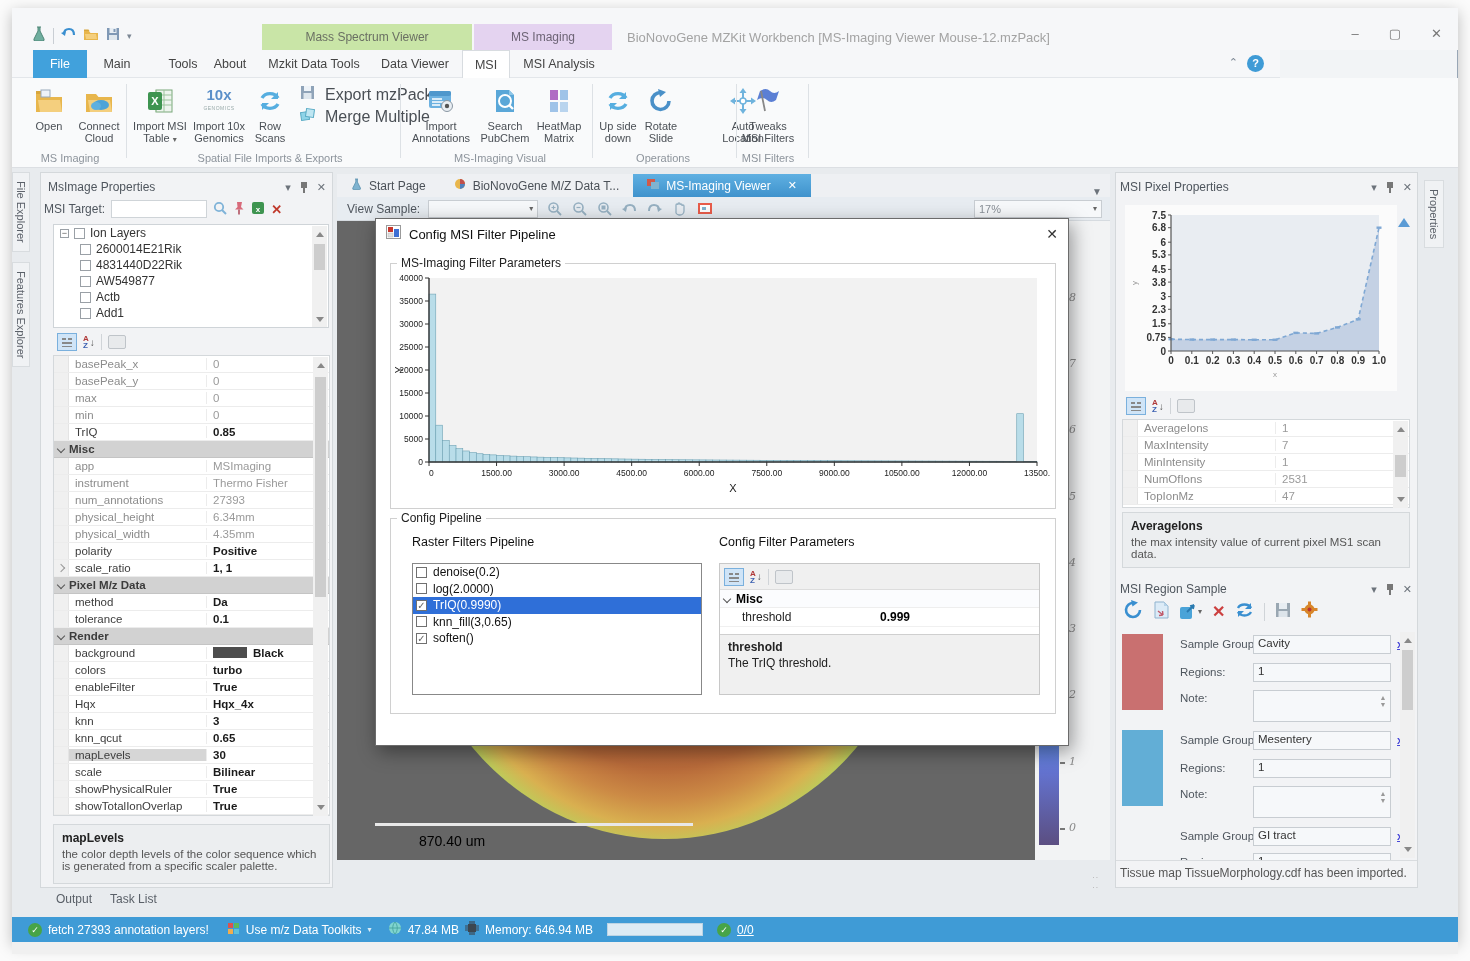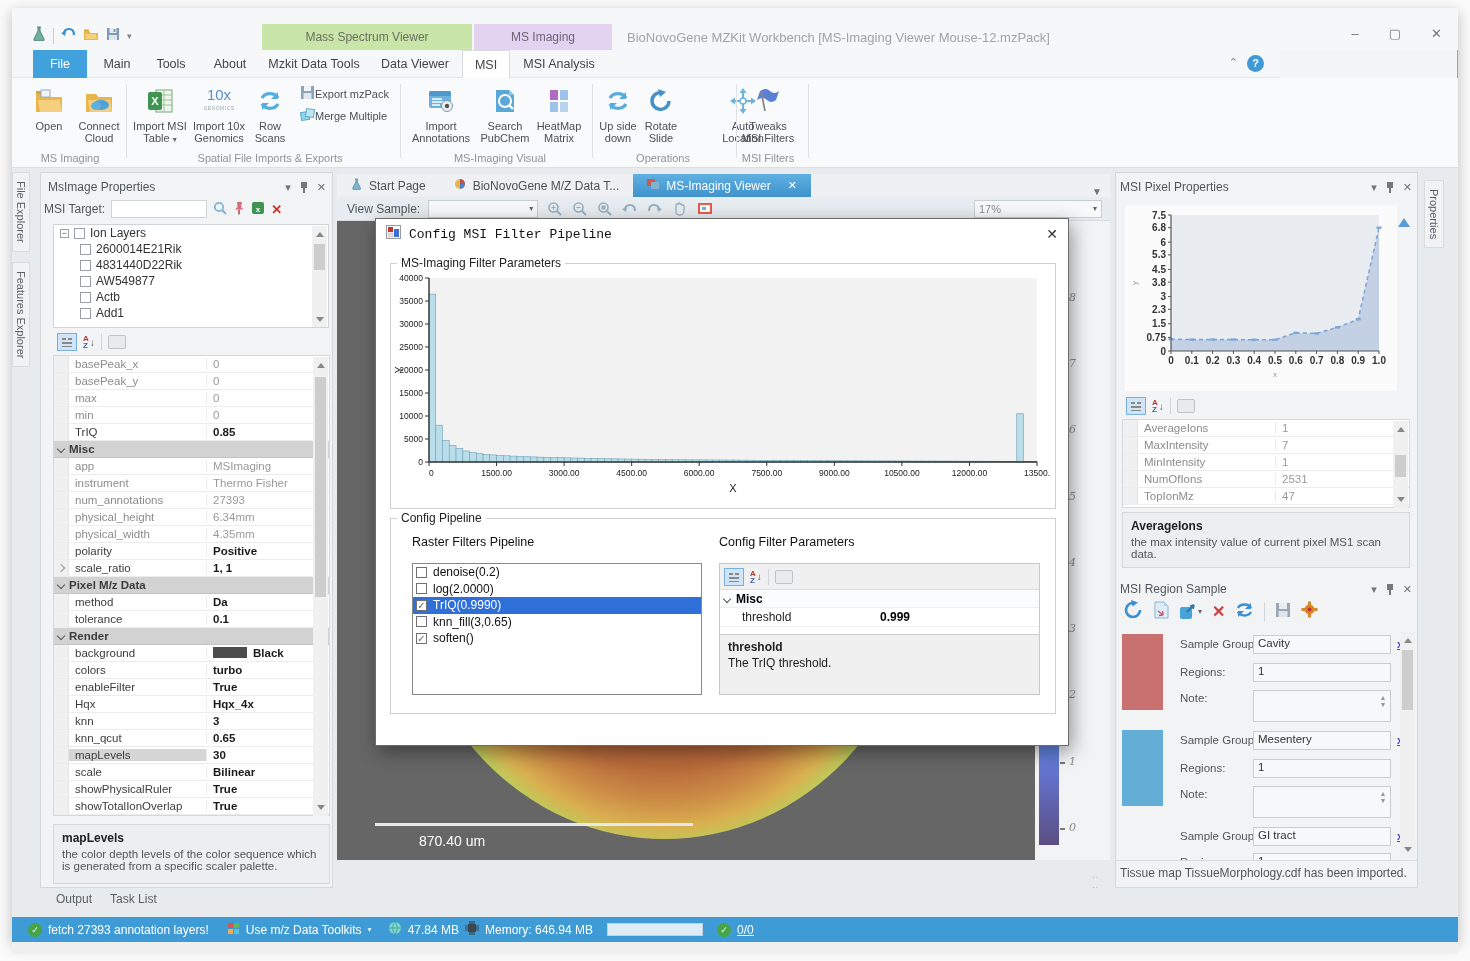--- a/index.html
+++ b/index.html
@@ -25,21 +25,21 @@
   .mtab.sel{background:#fff;border:1px solid #d8dce0;border-bottom:none}
   .ribbon-collapse{position:absolute;right:42px;top:6px;color:#7c8794;font-size:11px}
   .help-circle{position:absolute;right:16px;top:5px;width:17px;height:17px;border-radius:50%;background:#3f9bd6;color:#fff;font-size:11px;font-weight:bold;text-align:center;line-height:17px}
 
   
   .ribbon{position:absolute;left:12px;top:78px;width:1446px;height:90px;background:#f9fafb;border-bottom:1px solid #dcdfe3}
   .rgroup-label{position:absolute;top:152px;font-size:11px;color:#8d949c;text-align:center}
   .rsep{position:absolute;top:84px;width:1px;height:74px;background:#dde1e5}
   .rbtn{position:absolute;top:84px;width:58px;text-align:center;font-size:11px;color:#4a4f55;line-height:12px}
   .rbtn .ric{height:34px;display:flex;align-items:center;justify-content:center;margin-bottom:2px}
-  .rsmall{position:absolute;display:flex;align-items:center;gap:0;font-size:11px;color:#4a4f55;white-space:nowrap}
+  .rsmall{position:absolute;display:flex;align-items:center;gap:10px;font-size:16px;color:#4a4f55;white-space:nowrap}
 
   
   .workspace{position:absolute;left:12px;top:168px;width:1446px;height:749px;background:#e8ebee}
   .vtabs-left{position:absolute;left:12px;top:172px;width:22px}
   .vtab{writing-mode:vertical-rl;font-size:11px;color:#5a6068;background:#f0f2f4;border:1px solid #d8dcdf;padding:8px 2px;margin-bottom:10px;display:block}
   .vtab-right{position:absolute;left:1424px;top:180px;writing-mode:vertical-rl;font-size:11px;color:#5a6068;background:#f0f2f4;border:1px solid #d8dcdf;padding:8px 3px}
 
   
   .panel-hdr{position:absolute;height:22px;font-size:12px;color:#4f565e;display:flex;align-items:center;justify-content:space-between;padding:0 4px}
   .panel-hdr .hicons{display:flex;gap:9px;color:#6c737b;font-size:11px;align-items:center}
@@ -96,21 +96,21 @@
   .dtab .x{margin-left:10px;font-size:11px}
   .dropd{margin-left:auto;color:#6c737b;font-size:10px;padding-right:8px}
   .viewertb{position:absolute;left:337px;top:197px;width:773px;height:24px;background:#e7ecf1;border-bottom:1px solid #d6dbe0;display:flex;align-items:center;font-size:12px;color:#4f565e;gap:8px;padding-left:10px}
   .combo{height:18px;background:#f6f8fa;border:1px solid #c8cdd2;display:flex;align-items:center;justify-content:space-between;font-size:11px;color:#8a9098;padding:0 4px}
   .tbico{width:17px;height:17px;display:flex;align-items:center;justify-content:center;opacity:.55}
   .viewport{position:absolute;left:337px;top:221px;width:698px;height:639px;background:#666;overflow:hidden}
   .lightstrip{position:absolute;left:1035px;top:221px;width:75px;height:639px;background:#f2f3f4}
   .tissue{position:absolute;left:70px;top:70px;width:515px;height:548px;border-radius:50%;
      background:radial-gradient(ellipse at 50% 42%, #8f4a33 0%, #9d5535 30%, #a85c36 45%, #b86a3a 55%, #cc8a45 62%, #d9b050 68%, #b5d45e 74%, #7fdc9a 79%, #5fd9cf 82%, #4ec3e0 84%, rgba(0,0,0,0) 85%)}
   .scaleline{position:absolute;left:38px;top:602px;width:318px;height:3px;background:#e8e8e8}
-  .scaletext{position:absolute;left:82px;top:612px;color:#ffffff;font-size:14px}
+  .scaletext{position:absolute;left:82px;top:612px;color:#000000;font-size:14px}
   .colorbar{position:absolute;left:1039px;top:264px;width:20px;height:581px;opacity:.82}
   .cb-lab{position:absolute;font-family:"DejaVu Serif",serif;font-style:italic;font-size:11px;color:#8a8a8a}
   .cb-tick{position:absolute;width:5px;height:2px;background:#777;left:1060px}
   .belowgrip{position:absolute;left:1092px;top:872px;width:12px;height:12px;color:#b5b5b5;font-size:9px;letter-spacing:1px}
 
   
   .rightpanel{position:absolute;left:1115px;top:172px;width:303px;height:716px;background:#f2f3f5;border:1px solid #d4d8db}
   .rchart{position:absolute;left:1125px;top:205px;width:272px;height:186px;background:#fbfbfb}
   .tri-up{position:absolute;width:0;height:0;border-left:6px solid transparent;border-right:6px solid transparent;border-bottom:9px solid #5b9bd5}
   .samplecard{position:absolute;left:1120px;width:282px;font-size:11.5px;color:#4f565e}
@@ -125,21 +125,21 @@
   
   .btabs{position:absolute;left:56px;top:892px;display:flex;gap:18px;font-size:12px;color:#5a6068}
   .statusbar{position:absolute;left:12px;top:917px;width:1446px;height:25px;background:#3f9bd6;display:flex;align-items:center;color:#fff;font-size:12px;gap:6px;padding-left:16px}
   .gcheck{width:14px;height:14px;border-radius:50%;background:#47a447;color:#fff;font-size:9px;line-height:14px;text-align:center;flex:0 0 auto}
   .sbar-prog{width:96px;height:13px;background:#ddebf4;border:1px solid #bcd4e4;margin-left:8px}
   .bottomstrip{position:absolute;left:12px;top:942px;width:1446px;height:12px;background:#f0f0f0}
 
   
   .dialog{position:absolute;left:375px;top:218px;width:694px;height:528px;background:#fff;border:1px solid #6b6b6b;box-shadow:3px 6px 18px rgba(0,0,0,.4);font-family:"DejaVu Sans Mono",monospace}
   .dlg-title{position:absolute;left:0;top:0;width:100%;height:30px;background:#fff;display:flex;align-items:center;padding:0 10px;gap:8px}
-  .dlg-title .t{font-family:Liberation Mono, monospace;font-size:13px;color:#111}
+  .dlg-title .t{font-family:Liberation Sans, sans-serif;font-size:13px;color:#111}
   .dlg-x{margin-left:auto;color:#333;font-size:14px}
   .groupbox{position:absolute;border:1px solid #d0d0d0}
   .gb-label{position:absolute;top:-8px;left:6px;background:#fff;padding:0 4px;font-size:12px;color:#222}
   .dlist{position:absolute;left:21px;top:44px;width:290px;height:132px;background:#fff;border:1px solid #888;font-size:12px;color:#111}
   .dlrow{height:16.5px;display:flex;align-items:center;gap:6px;padding-left:3px}
   .dlrow .cb{width:11px;height:11px;border:1px solid #707070;background:#fff;font-size:10px;line-height:10px;text-align:center;color:#666;flex:0 0 auto}
   .dlrow.sel{background:#2f6fd8;color:#fff}
   .dpg{position:absolute;left:328px;top:44px;width:321px;height:132px;border:1px solid #c8c8c8;background:#fff;font-size:12px}
   .dpg .tools{height:26px;background:#f0f0f0;display:flex;align-items:center;gap:6px;padding-left:4px;border-bottom:1px solid #ddd}
   .dpg .cat{display:flex;align-items:center;gap:6px;height:18px;font-weight:bold;padding-left:4px;background:#fbfcfe;border-bottom:1px solid #eee}
@@ -187,21 +187,21 @@
   <div class="wbtns">
     <span>–</span>
     <span>▢</span>
     <span>✕</span>
   </div>
 </div>
 
 <div class="menubar">
   <div class="mtab file" style="left:21px;width:54px">File</div>
   <div class="mtab" style="left:80px;width:50px">Main</div>
-  <div class="mtab" style="left:133px;width:52px">Tools</div>
+  <div class="mtab" style="left:145px;width:52px">Tools</div>
   <div class="mtab" style="left:188px;width:60px">About</div>
   <div class="mtab" style="left:250px;width:104px">Mzkit Data Tools</div>
   <div class="mtab" style="left:358px;width:90px">Data Viewer</div>
   <div class="mtab sel" style="left:450px;width:48px">MSI</div>
   <div class="mtab" style="left:500px;width:94px">MSI Analysis</div>
   <div class="ribbon-collapse">⌃</div>
   <div class="help-circle">?</div>
 </div>
 
 <div class="ribbon"></div>
@@ -237,21 +237,21 @@
           <path d="M10 2v22M14 7h12M14 12h12M14 17h12M18 2v22" stroke="#9cc49c" stroke-width="1" fill="none"></path>
           <rect x="2" y="4" width="14" height="18" rx="2" fill="#3e9450"></rect>
           <text x="9" y="17" font-size="11" fill="#fff" text-anchor="middle" font-weight="bold">X</text>
         </svg>
       </div>
   <span>Import MSI Table</span> <span style="font-size:8px;color:#666">▾</span>
 </div>
 <div class="rbtn" style="left:190px">
   <div class="ric">
         <div>
-          <div style="font-size:15px;font-weight:normal;color:#5b8fc9;line-height:14px"><span>10x</span></div>
+          <div style="font-size:15px;font-weight:bold;color:#5b8fc9;line-height:14px"><span>10x</span></div>
           <div style="font-size:5px;color:#9aa;letter-spacing:.5px">GENOMICS</div>
         </div>
       </div>
   <span>Import 10x Genomics</span>
 </div>
 <div class="rbtn" style="left:248px;width:44px">
   <div class="ric">
         <svg width="26" height="26">
           <path d="M5 10 A9 8 0 0 1 21 10" fill="none" stroke="#56aee0" stroke-width="3.4"></path>
           <path d="M21 4 v7 h-7z" fill="#56aee0"></path>

